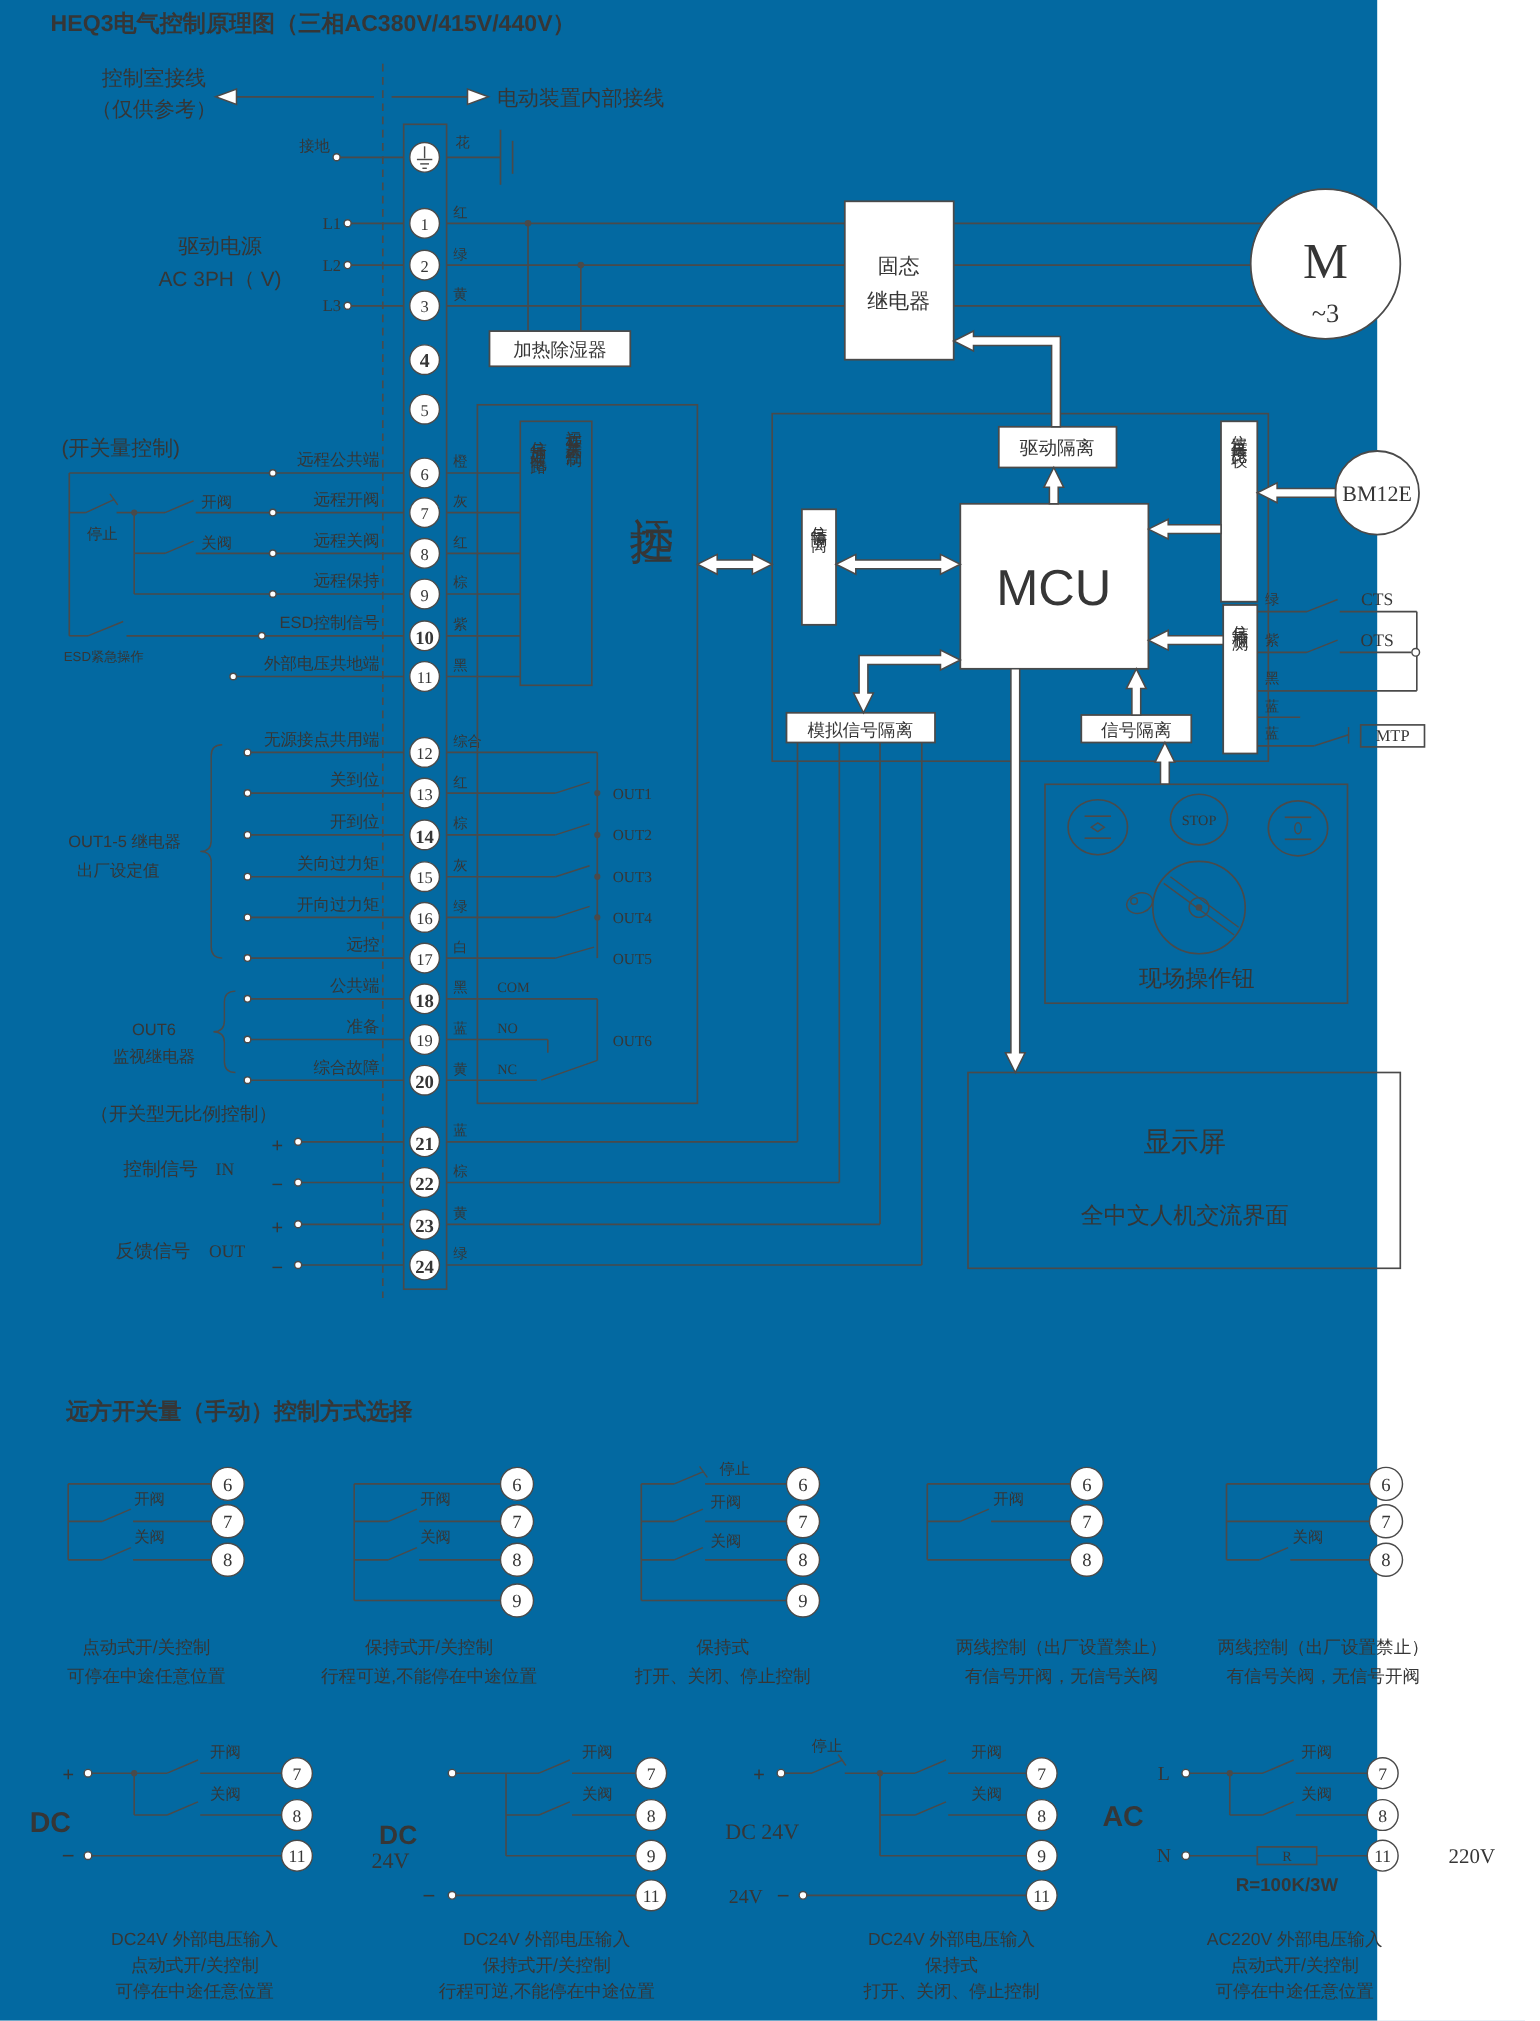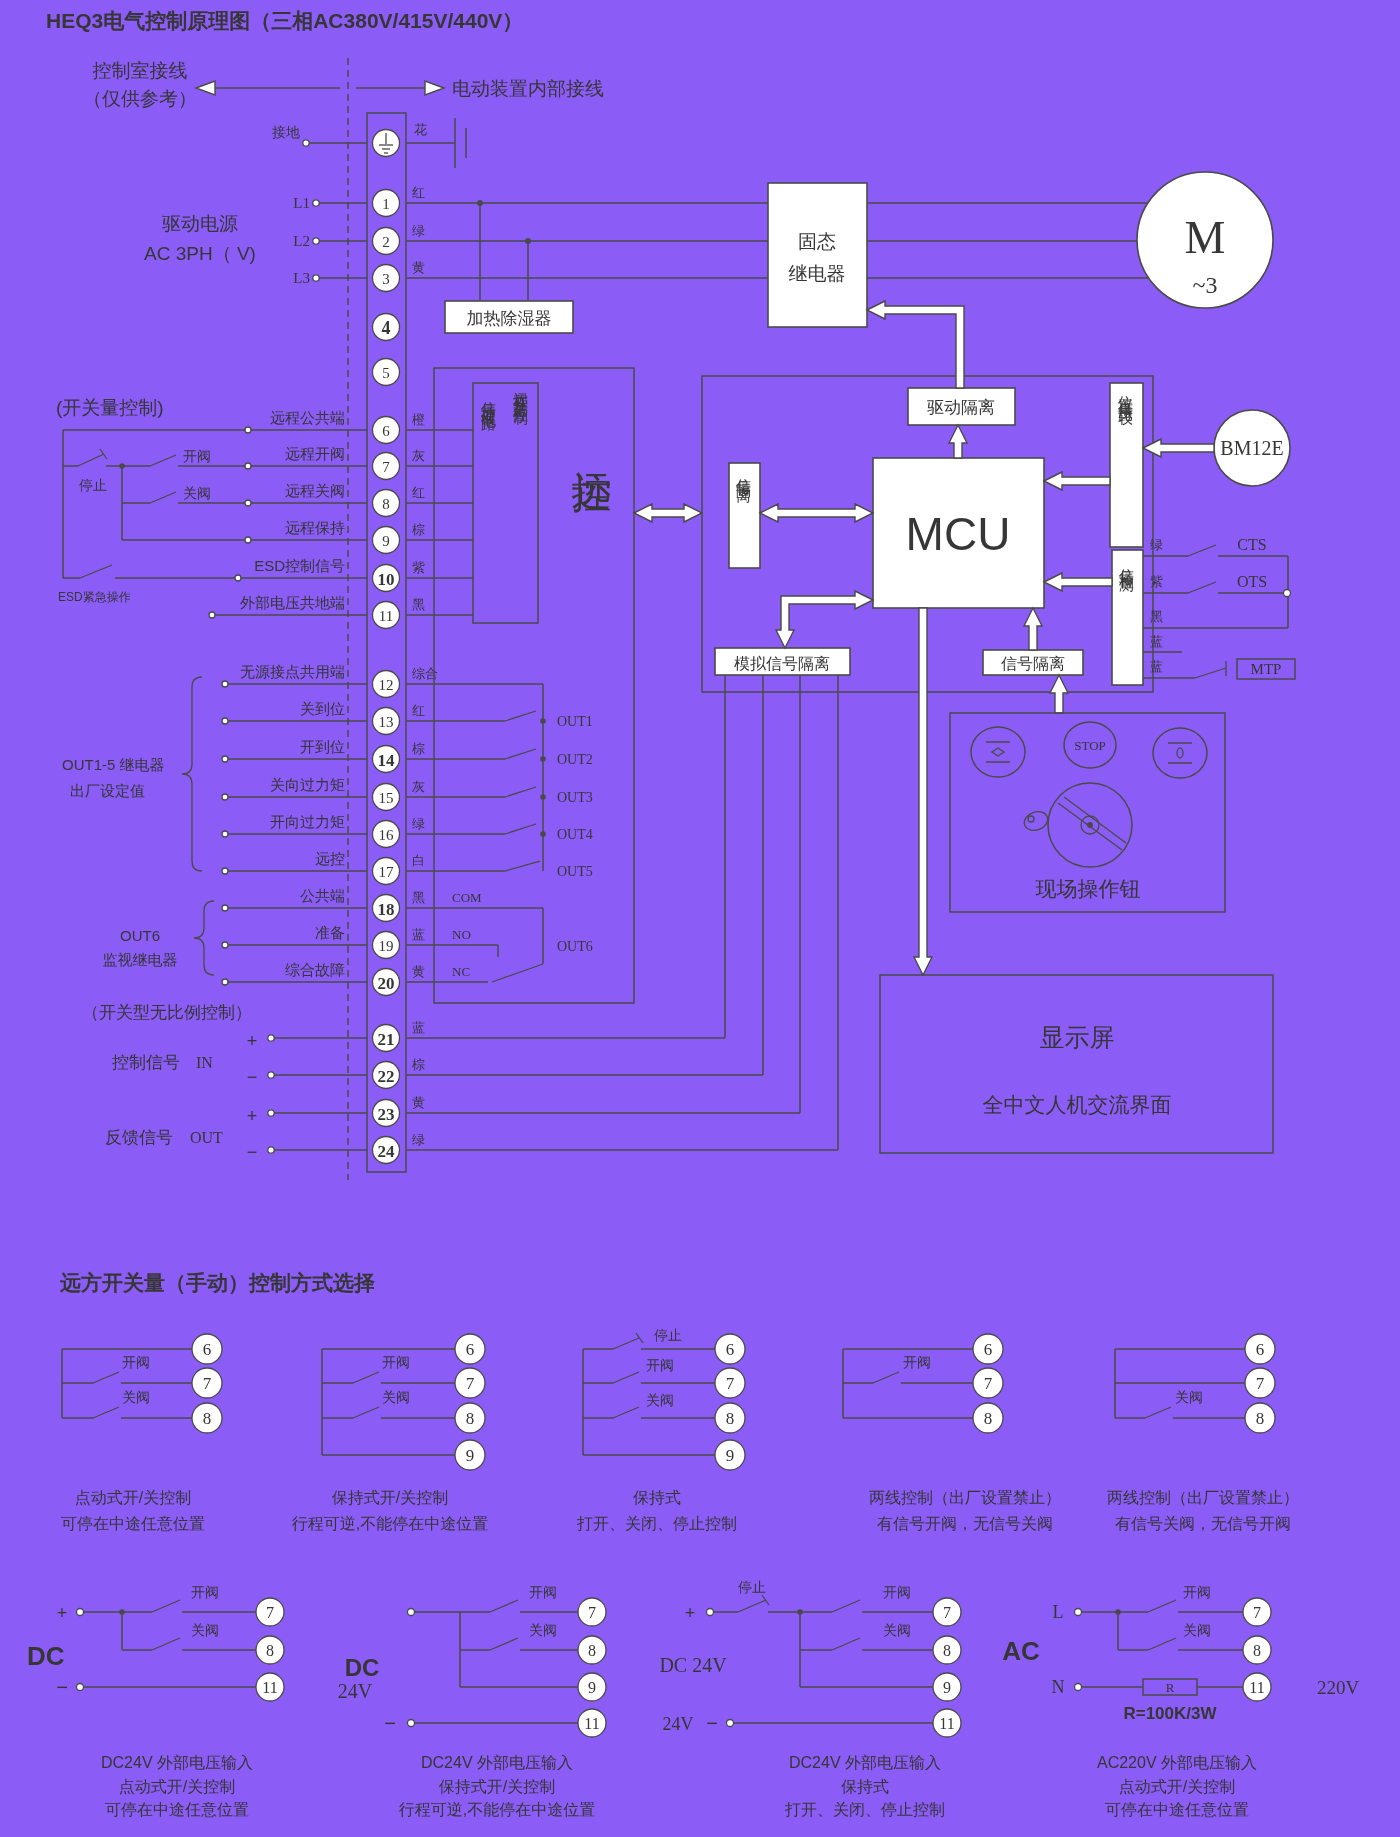--- a/index.html
+++ b/index.html
@@ -1,16 +1,16 @@
 <!DOCTYPE html>
 <html><head>
 <meta charset="utf-8">
 <style>
   html,body{margin:0;padding:0;background:#ffffff;}
-  .page{position:relative;width:1400px;height:1837px;background:#8b5cf6;}
+  .page{position:relative;width:1252px;height:1837px;background:#0369a1;}
   svg{font-family:"Liberation Sans",sans-serif;}
   .ln{stroke:#4a4a4a;stroke-width:1.5;fill:none;}
   .lnt{stroke:#4a4a4a;stroke-width:1.3;fill:none;}
   .lnw{stroke:#4a4a4a;stroke-width:1.6;fill:#ffffff;}
   .dash{stroke-dasharray:7 5;}
   .dot{fill:#4a4a4a;stroke:none;}
   .oc{fill:#ffffff;stroke:#4a4a4a;stroke-width:1.3;}
   text{fill:#363636;}
   .sans{font-family:"Liberation Sans",sans-serif;}
   .ser{font-family:"Liberation Serif",serif;}

